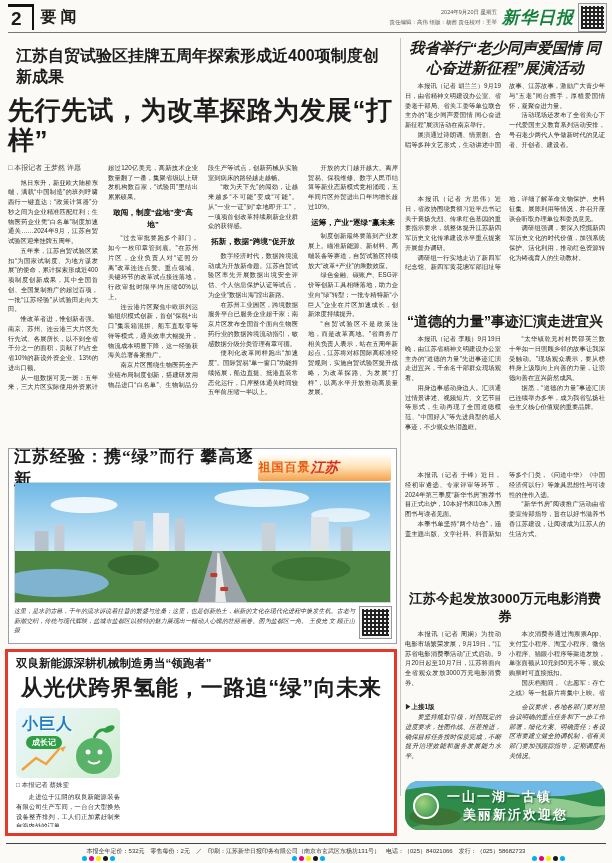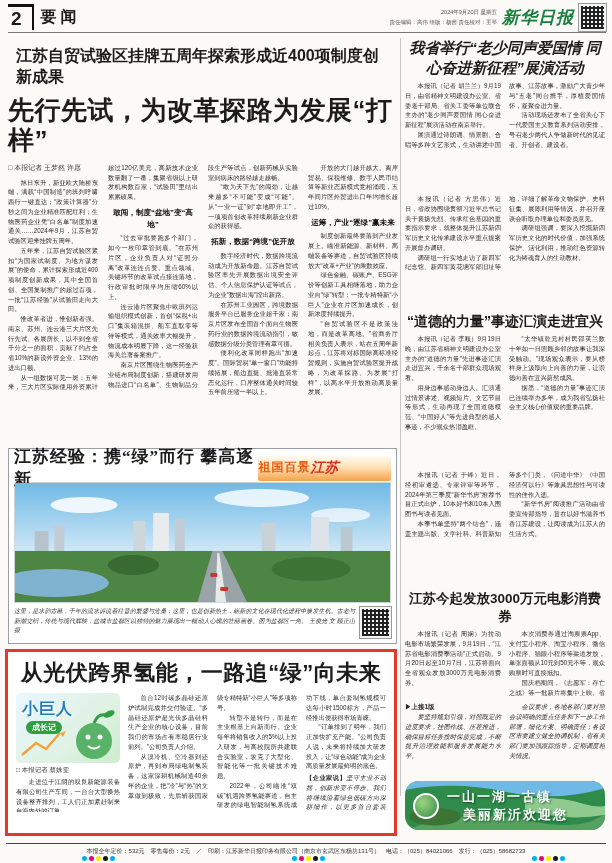--- a/index.html
+++ b/index.html
@@ -52,21 +52,21 @@
   .caption-row{display:flex;gap:5px;margin-top:4px;align-items:flex-start;}
   .caption{flex:1;font-size:6px;line-height:1.6;font-style:italic;color:#333;text-align:justify;
            font-family:"Liberation Serif","DejaVu Serif",serif;}
   .qr-caption{width:27px;height:27px;flex:none;}
 
   
   .growth{position:absolute;left:5px;top:649px;width:392px;height:187px;box-sizing:border-box;
           border:3px solid #e2392b;background:#fff;padding:4px 8px;}
   .growth-kicker{font-size:11.5px;font-weight:bold;margin:0;}
   .growth-headline{font-size:22px;font-weight:900;text-align:center;margin:2px 0 5px;letter-spacing:.5px;}
-  .growth-content{display:flex;gap:8px;height:119px;overflow:hidden;}
+  .growth-content{display:flex;gap:8px;height:119px;overflow:hidden;flex-direction:column;}
   .growth-left{width:104px;flex:none;}
   .cartoon{height:70px;border-radius:5px;position:relative;overflow:hidden;
            background:linear-gradient(135deg,#eaf6ff 0%,#dff2e3 60%,#cdeccf 100%);}
   .cartoon-title{position:absolute;left:6px;top:6px;color:#1d7fc1;font-weight:900;font-size:16px;
                  letter-spacing:1px;text-shadow:1px 1px 0 #fff;}
   .cartoon-sub{position:absolute;left:10px;top:28px;background:#2f9e44;color:#fff;font-size:8px;
                font-weight:bold;border-radius:7px;padding:1px 6px;}
   .growth-byline{font-size:6.5px;color:#444;margin:3px 0 2px;}
   .growth-cols{flex:1;column-count:3;column-gap:9px;overflow:hidden;}
   .quote{font-style:italic;font-family:"Liberation Serif","DejaVu Serif",serif;margin-top:2px;}
@@ -209,20 +209,21 @@
         <rect x="208" y="104" width="8" height="4" rx="1" fill="#c0392b"></rect>
       </svg>
     </div>
     <div class="caption-row">
       <div class="caption" data-bind="feature.caption">这里，是水韵古邑，千年的流水诉说着往昔的繁盛与沧桑；这里，也是创新热土，崭新的文化在现代化进程中焕发生机。古老与新潮交织，传统与现代辉映，盐城市盐都区以独特的魅力展现出一幅动人心魄的壮丽画卷。图为盐都区一角。 王俊光 文 顾正山 摄</div>
       <div class="qr qr-caption"></div>
     </div>
   </div>
 
   <div class="growth">
+    <p class="growth-kicker" data-bind="growth.kicker">双良新能源深耕机械制造勇当“领跑者”</p>
     <h2 class="growth-headline" data-bind="growth.headline">从光伏跨界氢能，一路追“绿”向未来</h2>
     <div class="growth-content">
       <div class="growth-left">
         <div class="cartoon">
           <svg width="100%" height="100%" viewBox="0 0 104 70" preserveAspectRatio="none">
             <circle cx="78" cy="48" r="18" fill="#58b368"></circle>
             <circle cx="72" cy="44" r="2.5" fill="#fff"></circle>
             <circle cx="84" cy="44" r="2.5" fill="#fff"></circle>
             <path d="M72 53 q6 5 12 0" stroke="#fff" stroke-width="2" fill="none"></path>
             <path d="M78 30 q4 -10 12 -8" stroke="#2f9e44" stroke-width="3" fill="none"></path>

